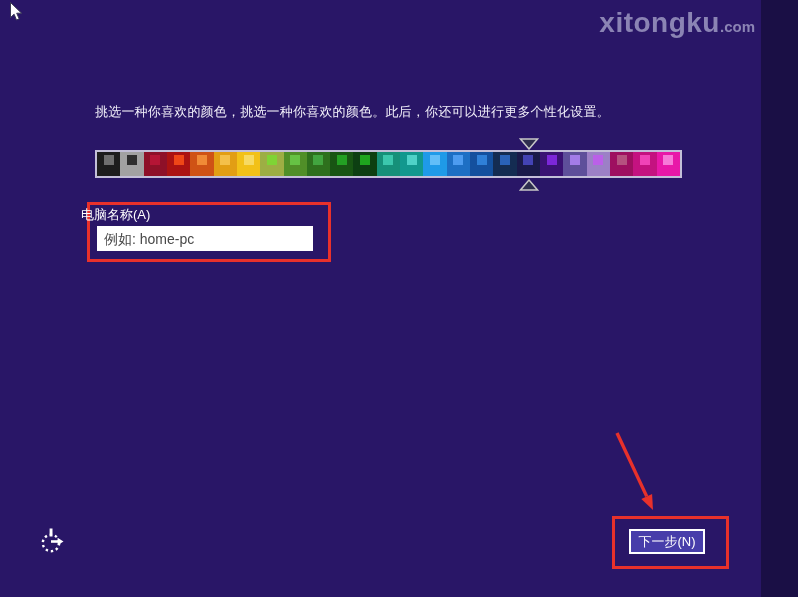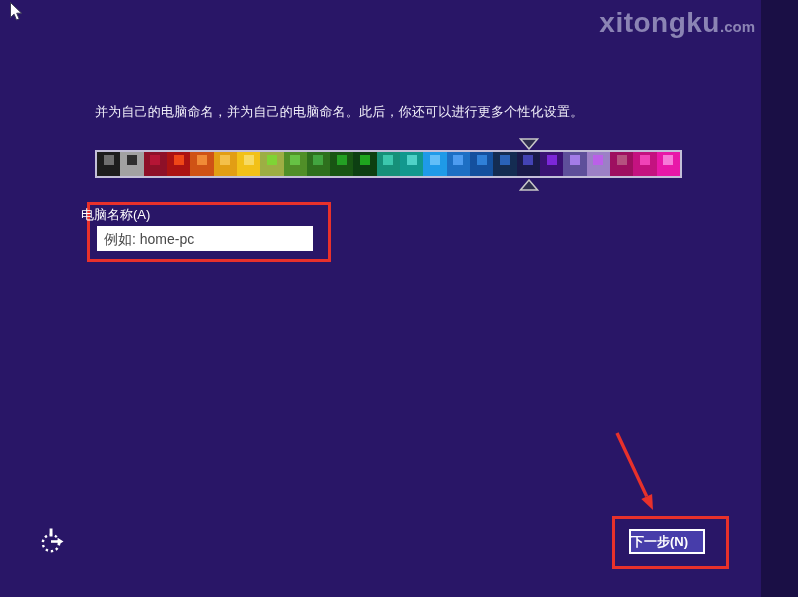--- a/index.html
+++ b/index.html
@@ -50,42 +50,42 @@
   }
 
   
   #next-highlight{
     left:612px;top:516px;width:117px;height:53px;box-sizing:border-box;
     border:3px solid #e8312b;
   }
   #next-button{
     left:629px;top:529px;width:76px;height:25px;box-sizing:border-box;
     background:#473daa;border:2px solid #ffffff;color:#ffffff;
-    font-size:13px;font-weight:bold;display:flex;align-items:center;justify-content:flex-start;
+    font-size:13px;font-weight:normal;display:flex;align-items:center;justify-content:center;
     font-family:"Liberation Sans","DejaVu Sans",sans-serif;
     padding:0;cursor:default;
   }
   #annotation-arrow{left:606px;top:426px;}
   #ease-of-access{left:39px;top:527px;}
   #mouse-cursor{left:9px;top:2px;}
 </style>
 </head>
 <body>
 
 <div id="stage">
 
   <svg id="mouse-cursor" class="abs" width="15" height="21" viewBox="0 0 15 21">
     <path d="M1.5,0.5 L1.5,15.5 L5.1,12.2 L7.5,18 L10.2,16.8 L7.7,11.2 L12.6,11.2 Z" fill="#ffffff" stroke="#3a3a55" stroke-width="1"></path>
   </svg>
 
   <div id="watermark" class="abs">
     <span class="wm-main">xitongku</span><span class="wm-tld">.com</span>
   </div>
 
-  <div id="page-subtitle" class="abs">并为自己的电脑命名，并为自己的电脑命名。此后，你还可以进行更多个性化设置。</div>
+  <div id="page-subtitle" class="abs">挑选一种你喜欢的颜色，挑选一种你喜欢的颜色。此后，你还可以进行更多个性化设置。</div>
 
   <div id="color-strip" class="abs">
       <div class="swatch" style="background: rgb(29, 29, 29);">
         <div class="swatch-inner" style="background: rgb(111, 111, 111);"></div>
       </div>
       <div class="swatch" style="background: rgb(162, 162, 162);">
         <div class="swatch-inner" style="background: rgb(47, 47, 47);"></div>
       </div>
       <div class="swatch" style="background: rgb(142, 16, 40);">
         <div class="swatch-inner" style="background: rgb(181, 21, 53);"></div>

